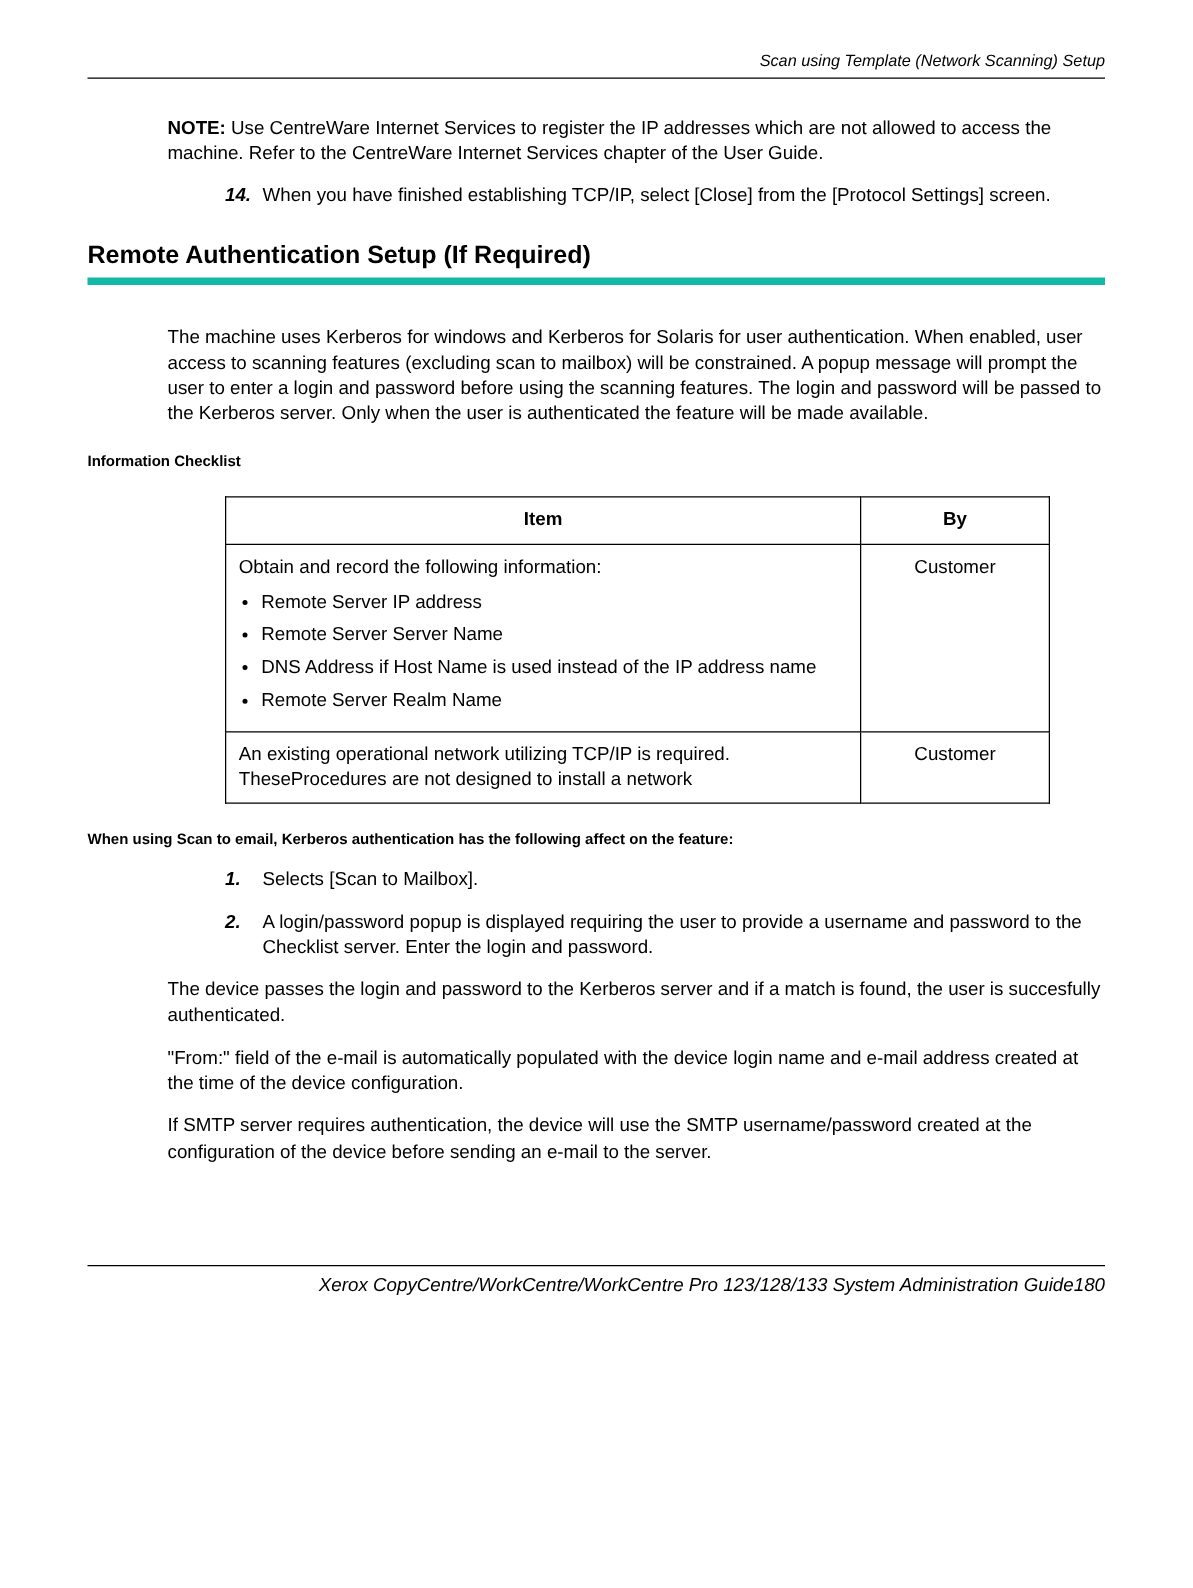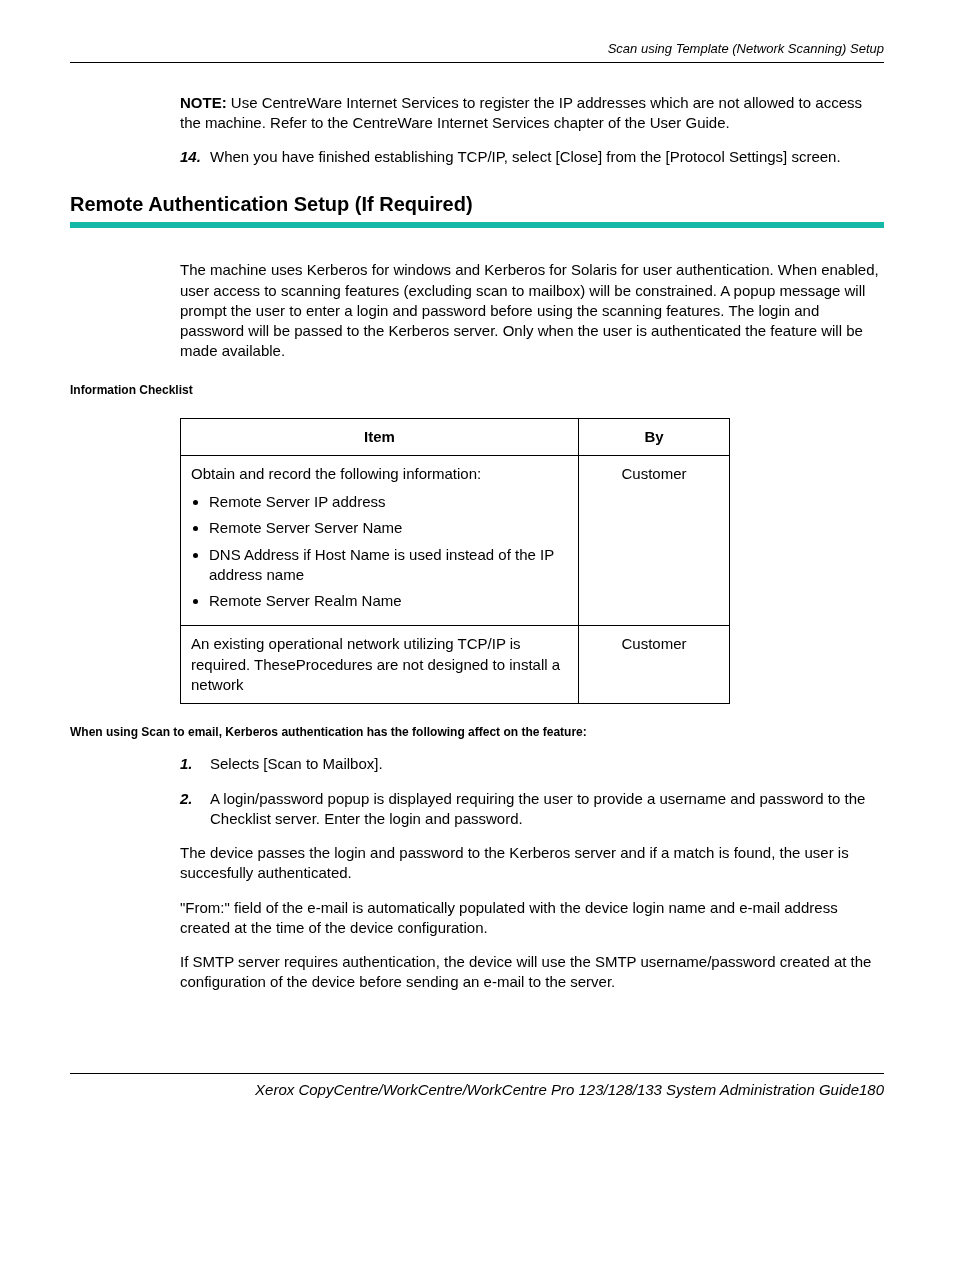--- a/index.html
+++ b/index.html
@@ -16,21 +16,21 @@
     border-bottom: 1px solid #000;
     margin-bottom: 30px;
   }
   .running-head {
     text-align: right;
     font-style: italic;
     font-size: 13px;
     padding-bottom: 4px;
   }
   .content-block {
-    margin-left: 110px;
+    margin-left: 64px;
     margin-bottom: 14px;
   }
   .note-label {
     font-weight: bold;
   }
   .num-item {
     display: flex;
     margin-left: 110px;
     margin-bottom: 14px;
   }
@@ -50,21 +50,21 @@
     padding-bottom: 4px;
     margin: 24px 0 32px 0;
   }
   h3.sub-heading {
     font-size: 12px;
     font-weight: bold;
     margin: 20px 0 14px 0;
   }
   table.info-table {
     border-collapse: collapse;
-    width: 550px;
+    width: 660px;
     margin-left: 110px;
     margin-top: 20px;
     margin-bottom: 14px;
   }
   table.info-table th, table.info-table td {
     border: 1px solid #000;
     padding: 8px 10px;
     vertical-align: top;
     text-align: left;
     font-size: 15px;

